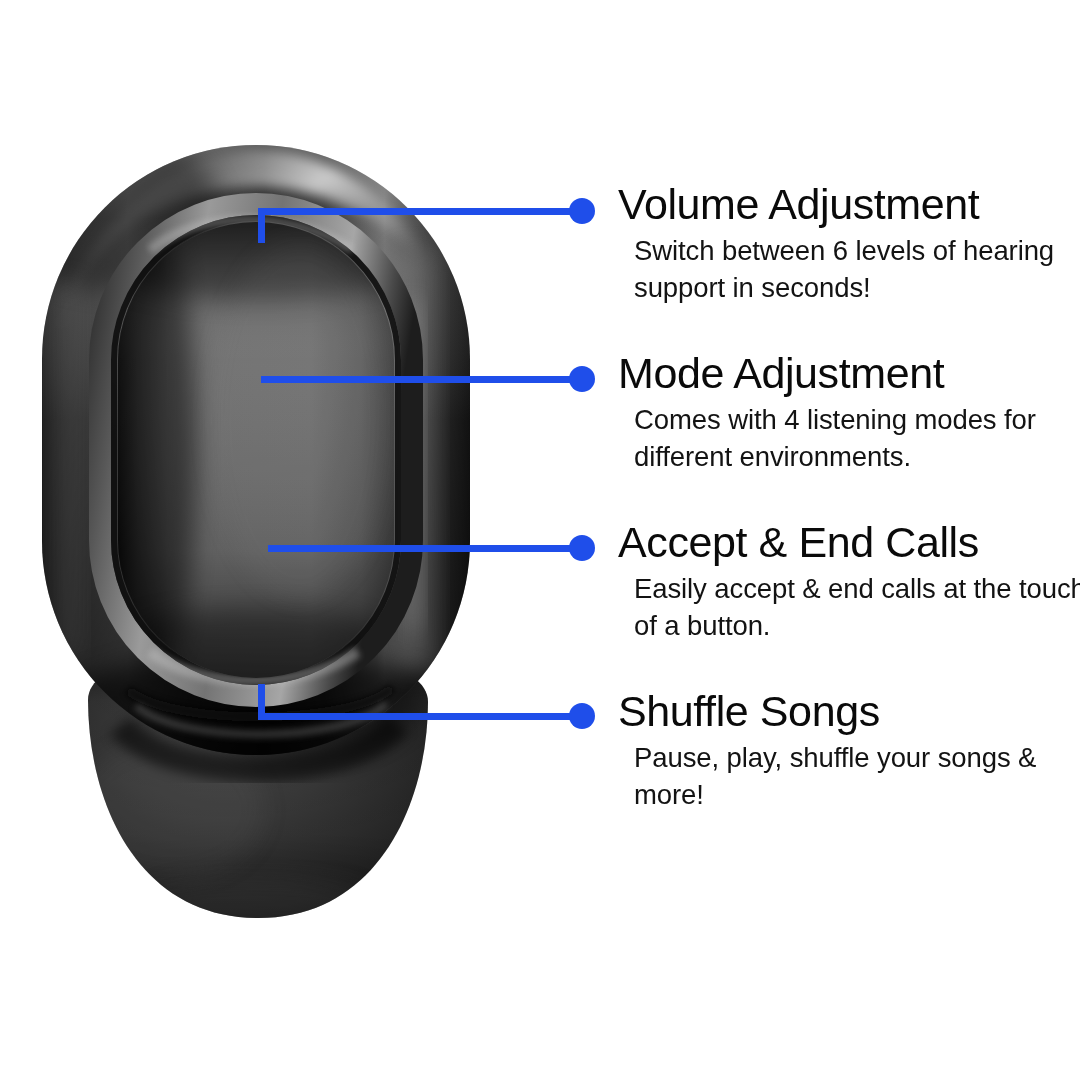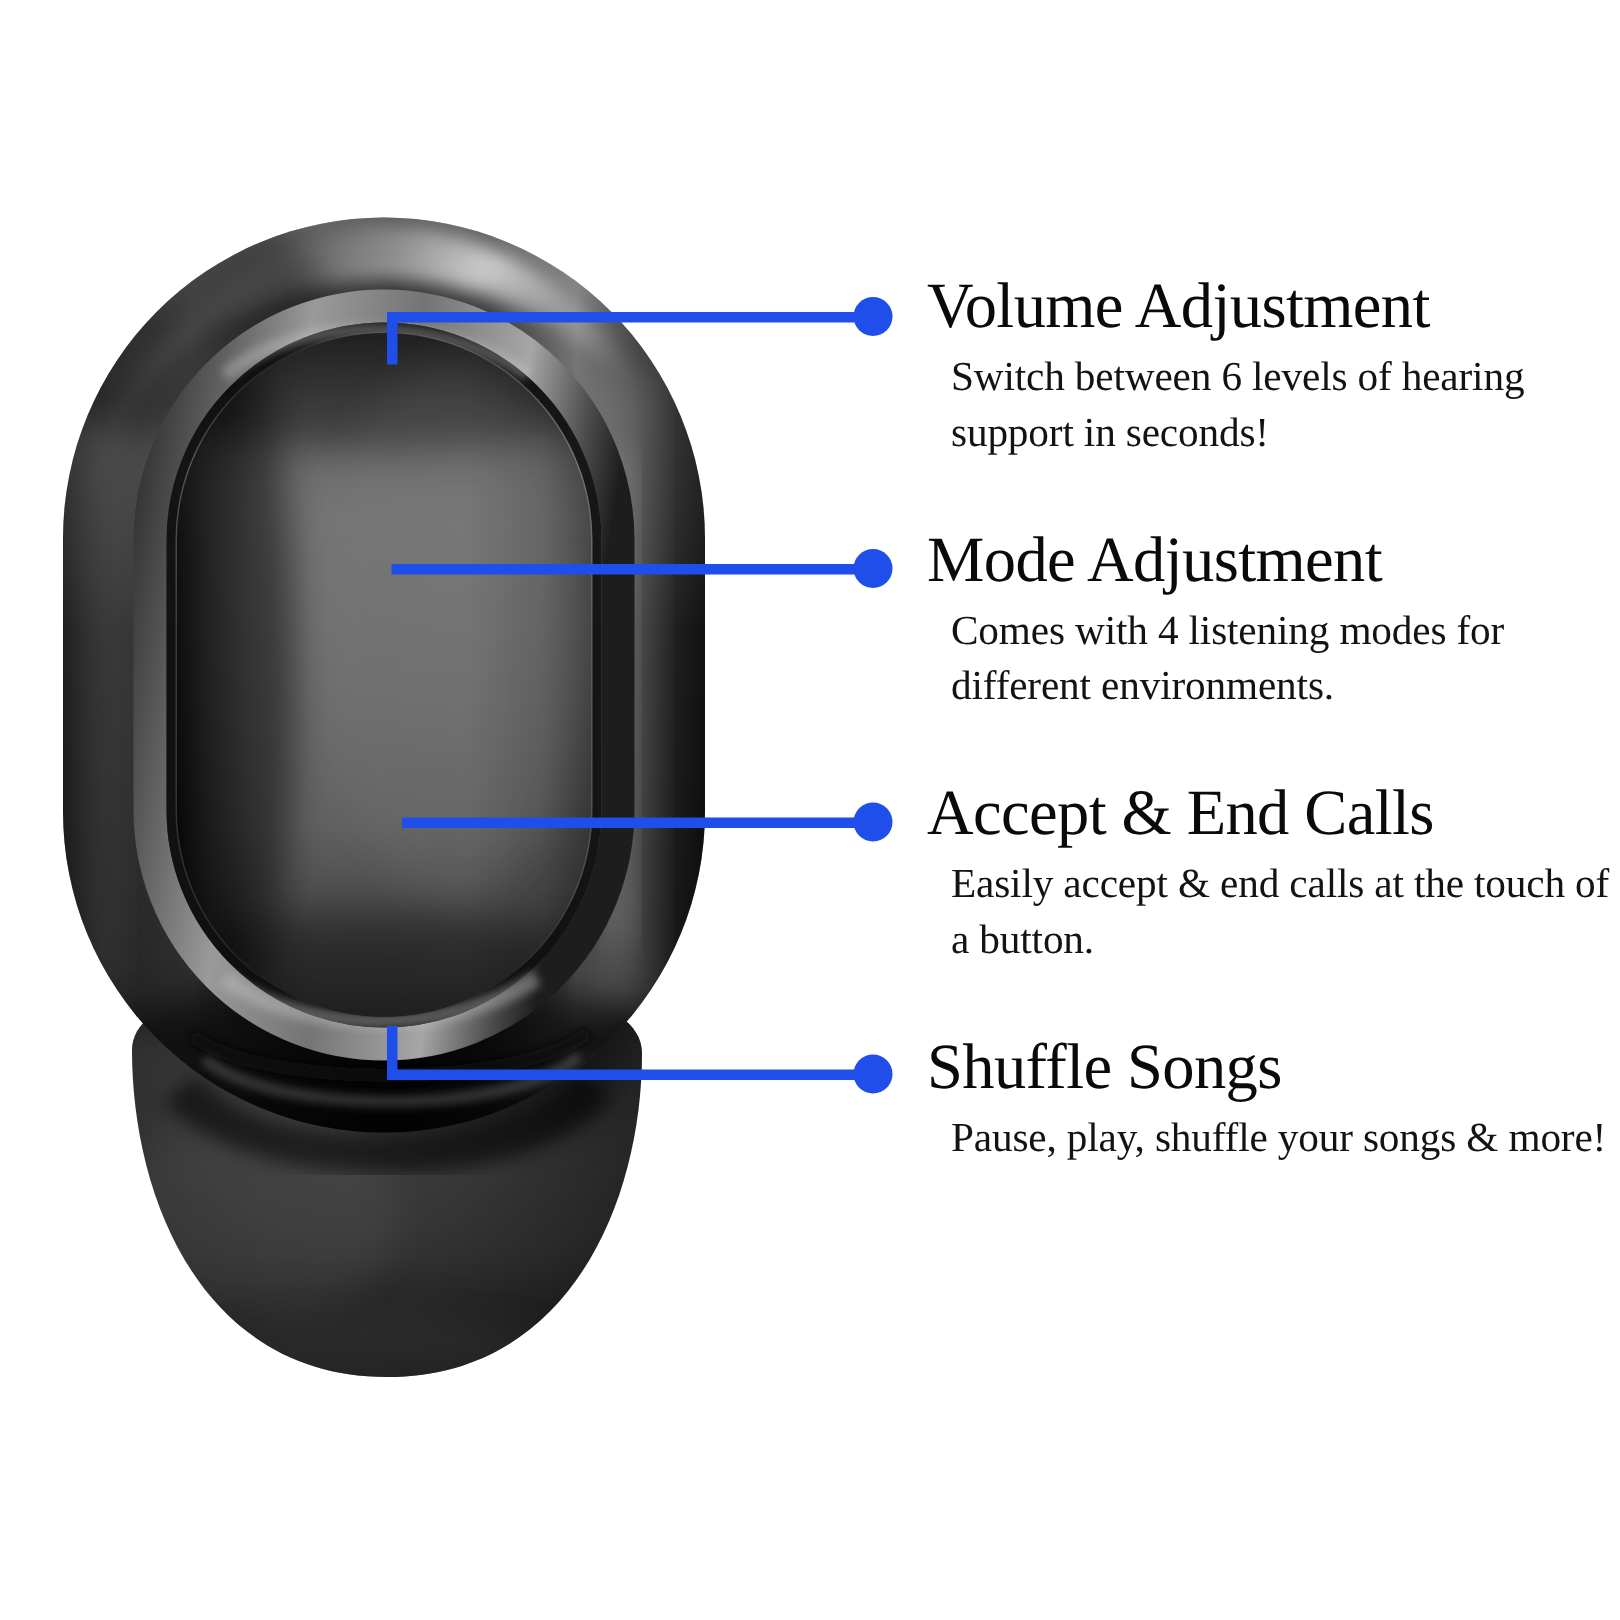--- a/index.html
+++ b/index.html
@@ -7,21 +7,21 @@
     margin: 0;
     padding: 0;
     background: #ffffff;
   }
   #stage {
     position: relative;
     width: 1080px;
     height: 1080px;
     background: #ffffff;
     overflow: hidden;
-    font-family: Liberation Serif, serif;
+    font-family: Liberation Sans, sans-serif;
     -webkit-font-smoothing: antialiased;
   }
 
   
   #product {
     position: absolute;
     left: 0;
     top: 0;
     width: 1080px;
     height: 1080px;

